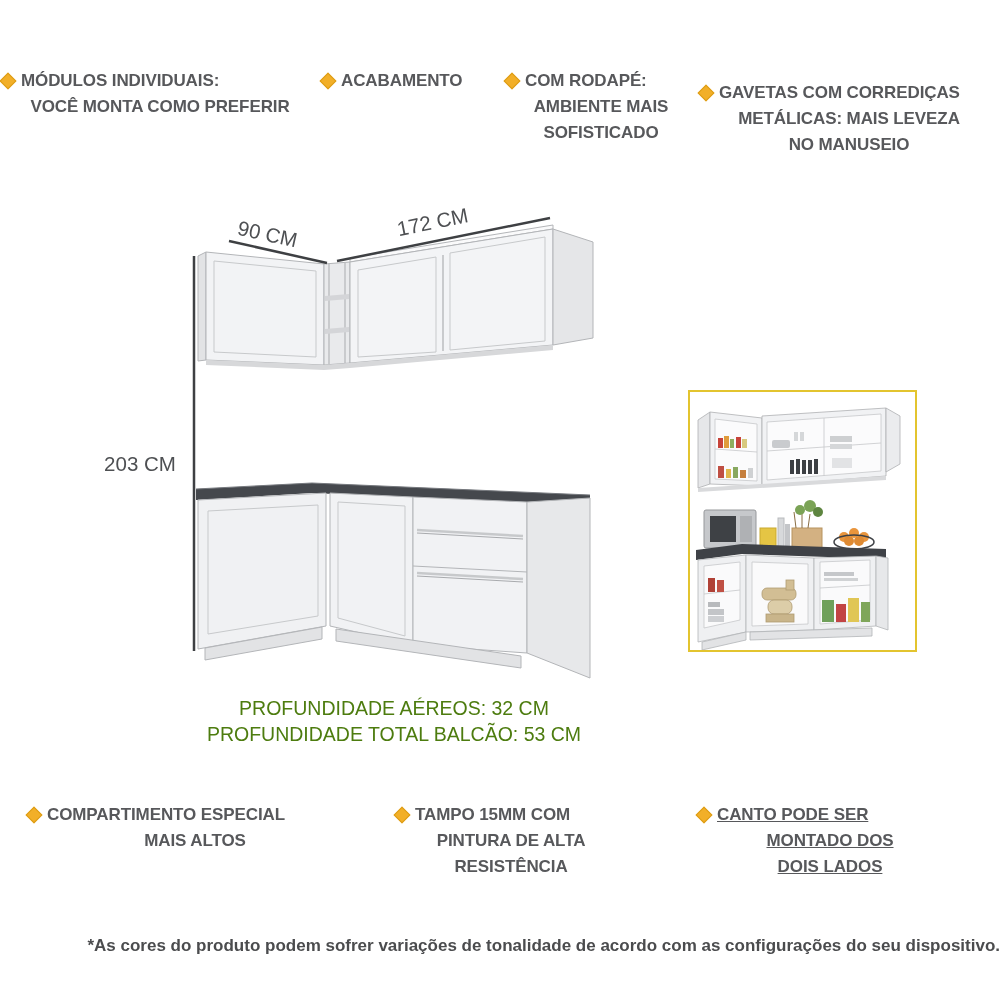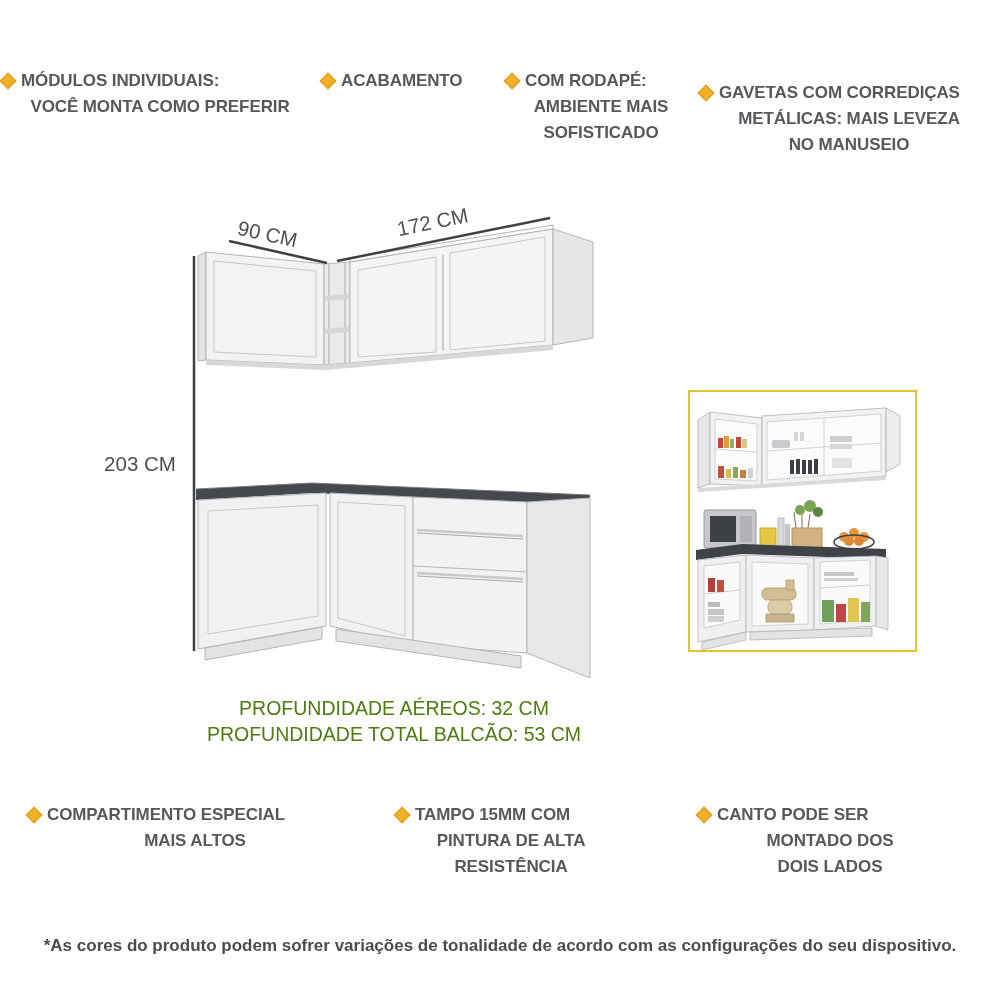--- a/index.html
+++ b/index.html
@@ -15,33 +15,33 @@
   .diamond{
     width:10px;height:10px;background:#F2AF28;border:1.5px solid #DC9C15;
     transform:rotate(45deg);flex:0 0 auto;
   }
   #f1{left:2px;top:68px;width:316px;}
   #f2{left:322px;top:68px;width:170px;}
   #f3{left:506px;top:68px;width:190px;}
   #f4{left:700px;top:80px;width:298px;}
   #f5{left:28px;top:802px;width:334px;}
   #f6{left:396px;top:802px;width:230px;}
-  #f7{left:698px;top:802px;width:264px;}
+  #f7{left:698px;top:802px;width:264px;text-decoration:underline;}
   #drawing{position:absolute;left:80px;top:196px;width:620px;height:520px;}
   #depth-note{
     position:absolute;left:158px;top:695px;width:472px;text-align:center;
     font-size:19.5px;line-height:26px;color:#4d7c0f;font-weight:normal;
   }
   #inset{
     position:absolute;left:688px;top:390px;width:229px;height:262px;
     border:2px solid #E3C42F;box-sizing:border-box;background:#fff;
   }
   #inset svg{display:block;width:100%;height:100%;}
   #footer-disclaimer{
-    position:absolute;left:0;right:0;top:936px;text-align:center;
+    position:absolute;left:0;right:0;top:936px;text-align:right;
     font-weight:bold;font-size:17px;color:#4B4C4E;
   }
   svg text{font-family:"Liberation Sans",sans-serif;}
 </style>
 </head>
 <body>
 
 <div class="feature" id="f1">
   <div class="feat-line1">
     <span class="diamond"></span>

